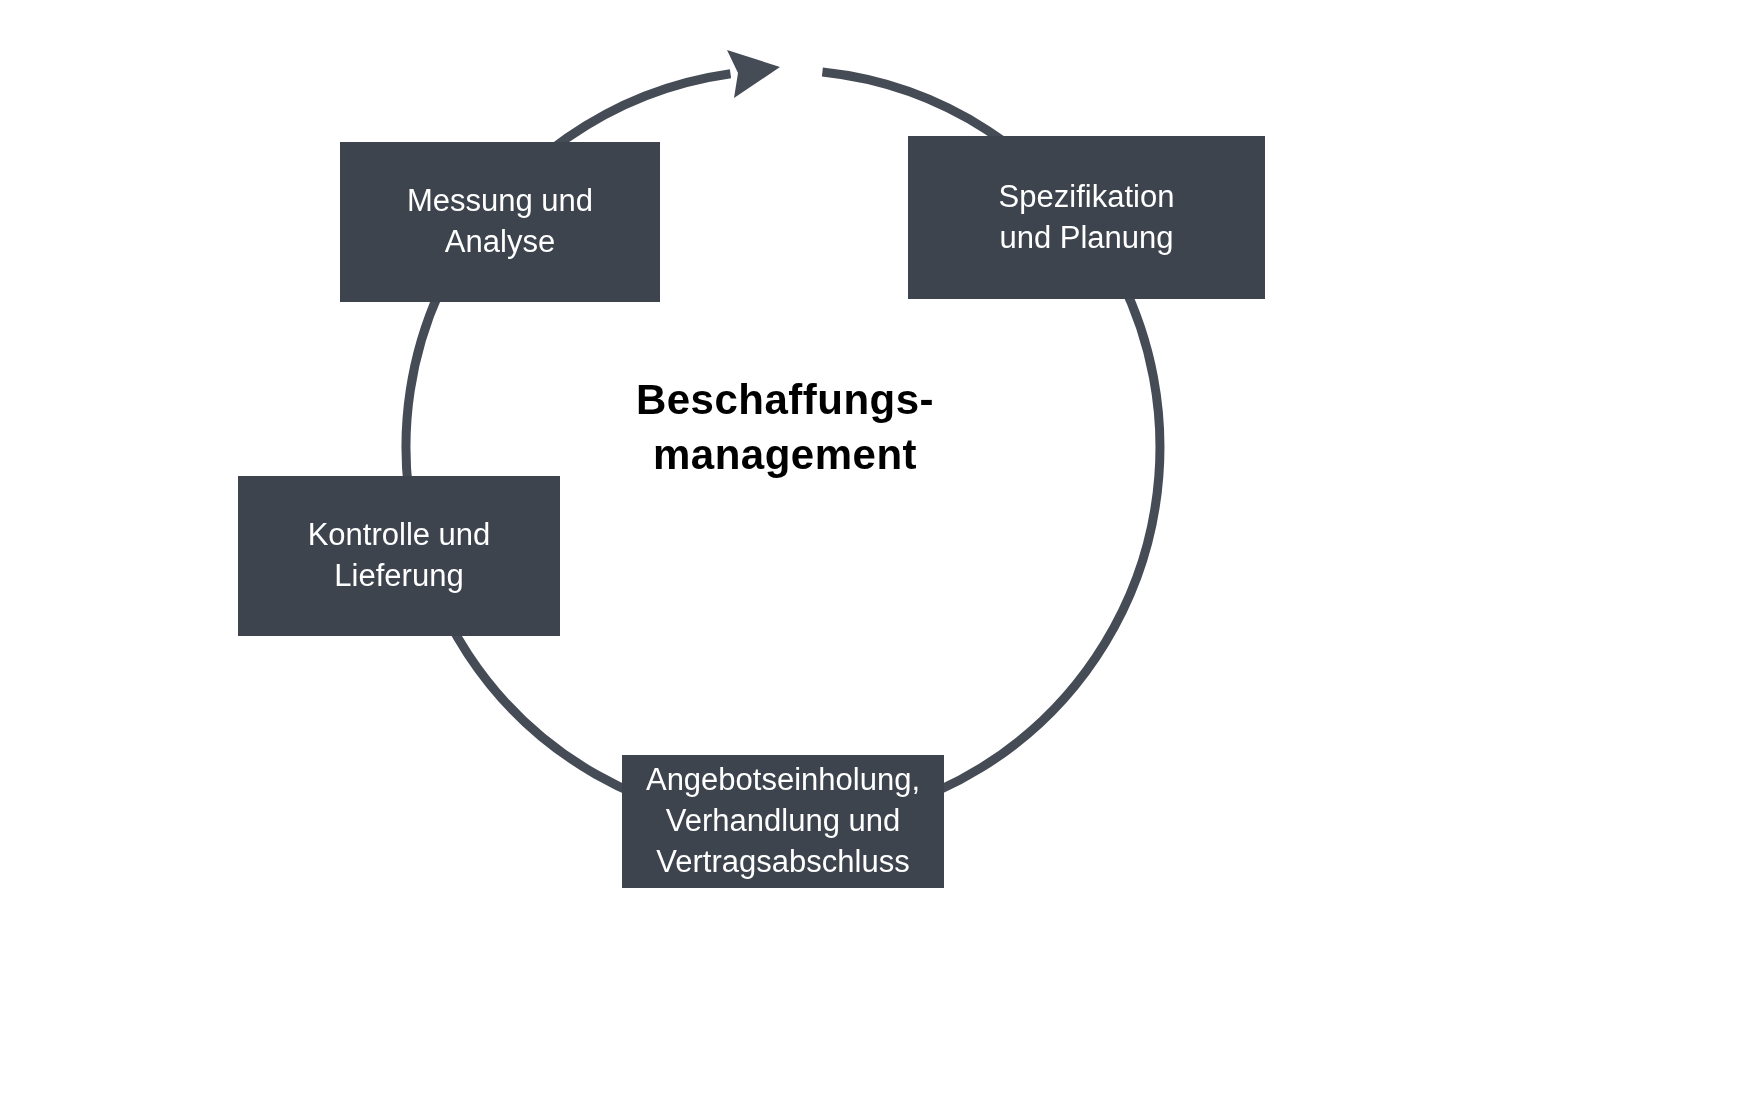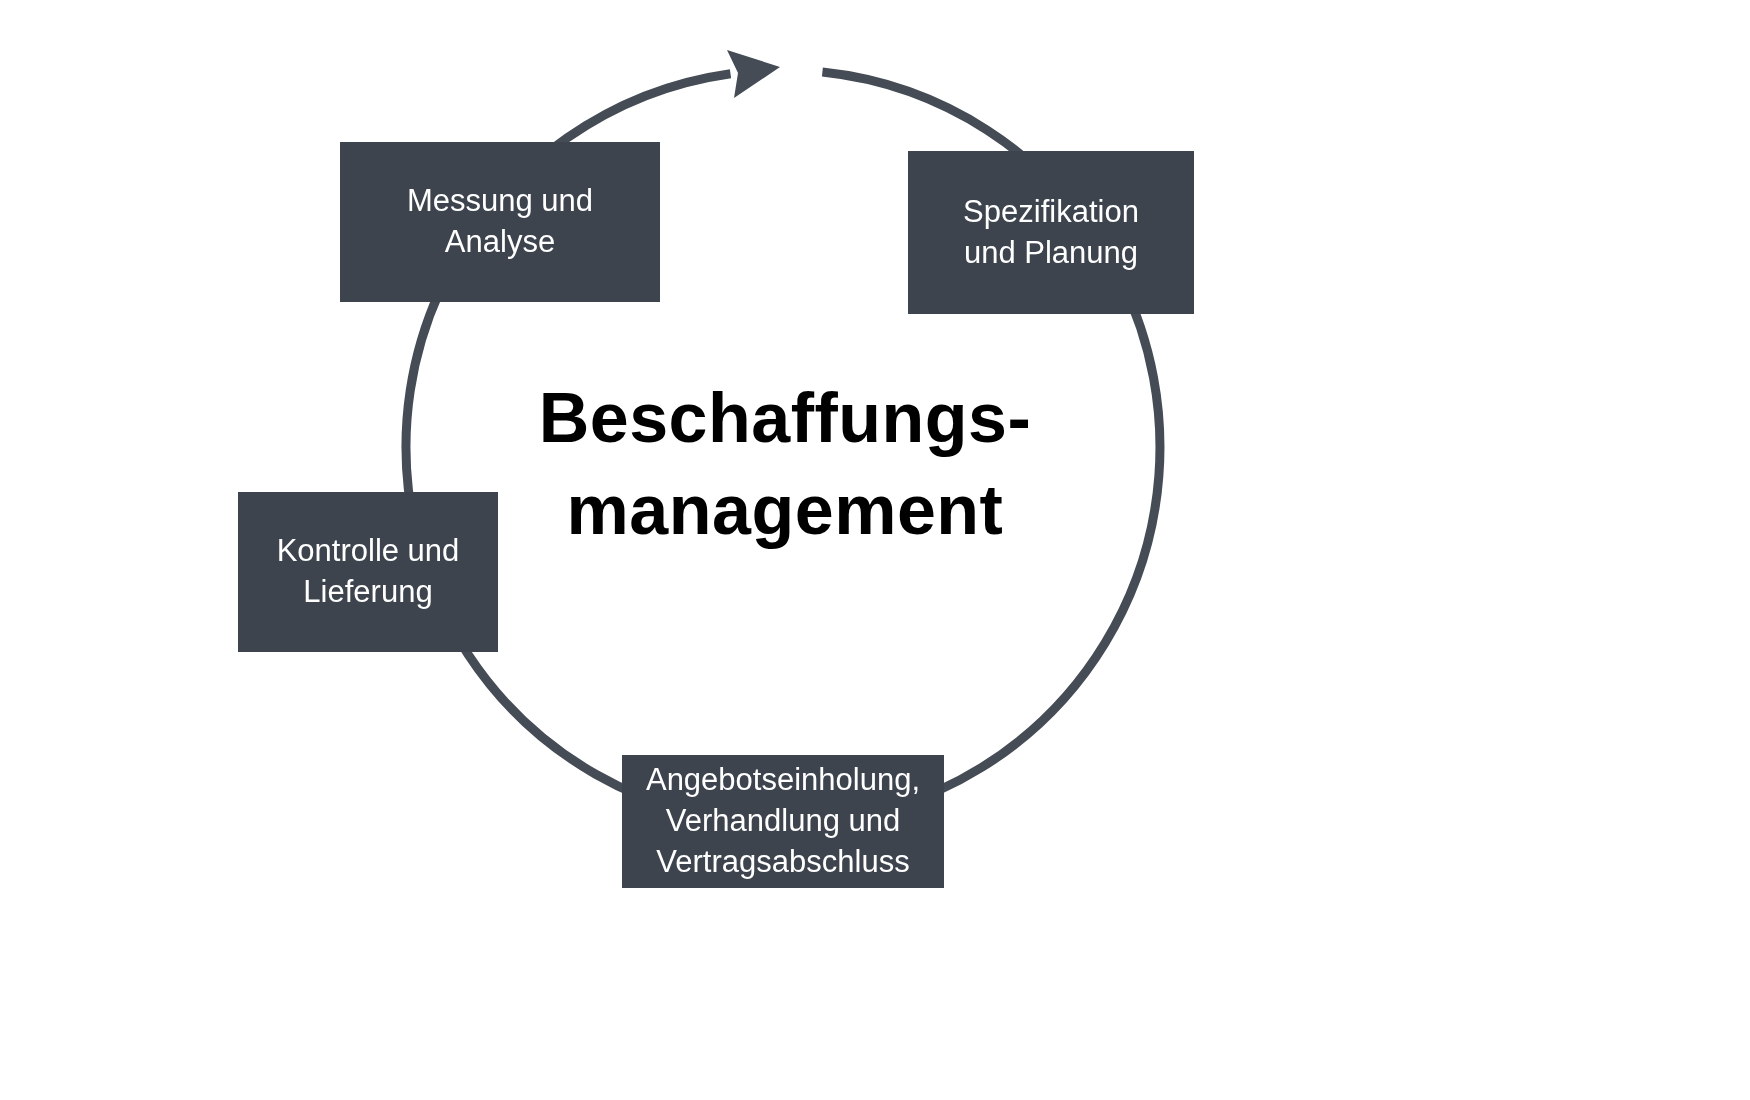--- a/index.html
+++ b/index.html
@@ -39,32 +39,32 @@
     color: var(--box-text, #ffffff);
     display: flex;
     align-items: center;
     justify-content: center;
     text-align: center;
     font-size: 31px;
     line-height: 1.32;
     white-space: pre-line;
   }
   .box-messung        { left: 340px;  top: 142px; width: 320px; height: 160px; }
-  .box-spezifikation  { left: 908px;  top: 151px; width: 286px; height: 163px; }
+  .box-spezifikation  { left: 908px;  top: 136px; width: 357px; height: 163px; }
   .box-identifizierung{ left: 1005px; top: 468px; width: 325px; height: 163px; }
   .box-angebot        { left: 622px;  top: 755px; width: 322px; height: 133px; }
-  .box-kontrolle      { left: 238px;  top: 492px; width: 260px; height: 160px; }
+  .box-kontrolle      { left: 238px;  top: 476px; width: 322px; height: 160px; }
   .diagram-title {
     position: absolute;
     left: 500px;
     top: 372px;
     width: 570px;
     text-align: center;
     font-weight: bold;
-    font-size: 70px;
+    font-size: 42px;
     line-height: 1.32;
     color: var(--title-text, #000000);
     white-space: pre-line;
     letter-spacing: 0.5px;
   }
 </style>
 </head>
 <body>
 
 <div class="canvas">

